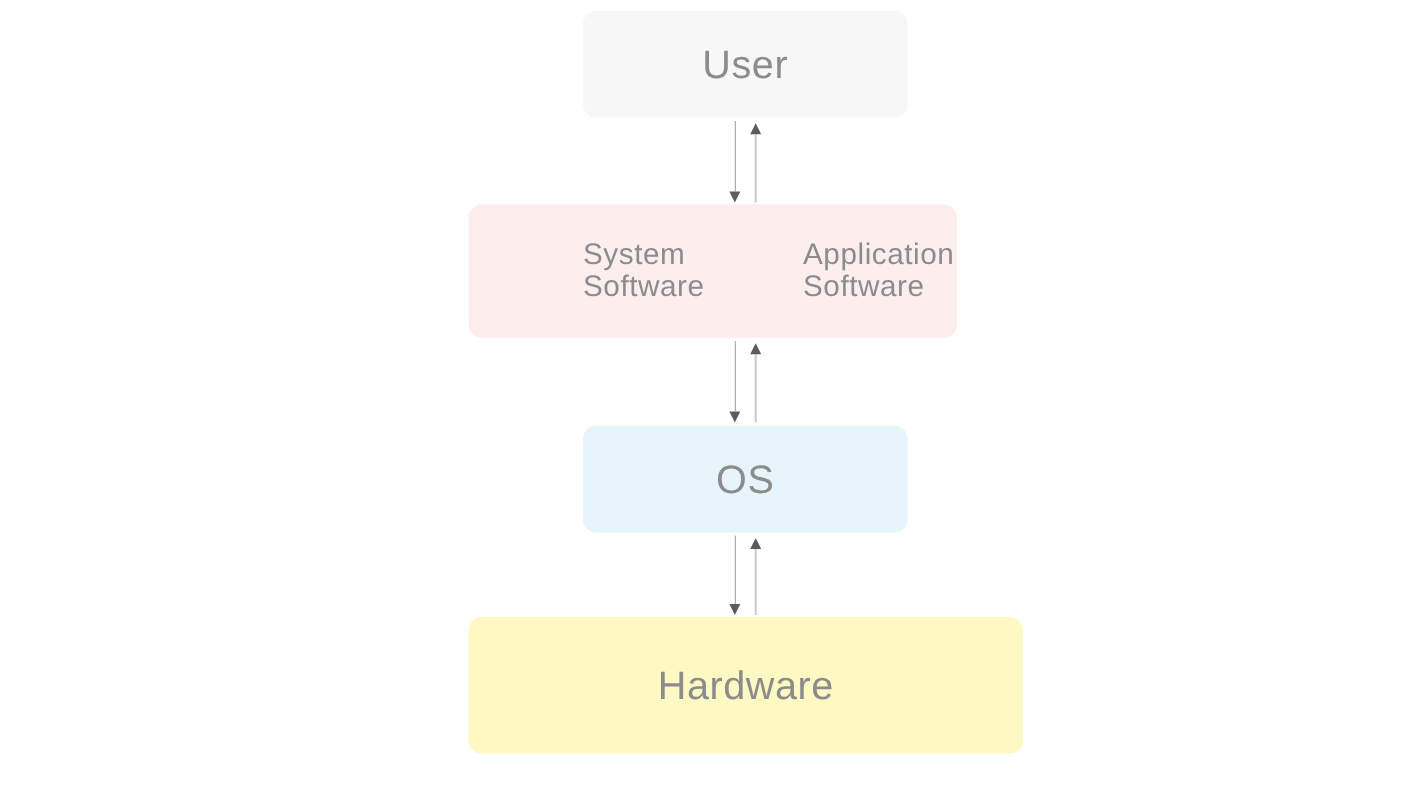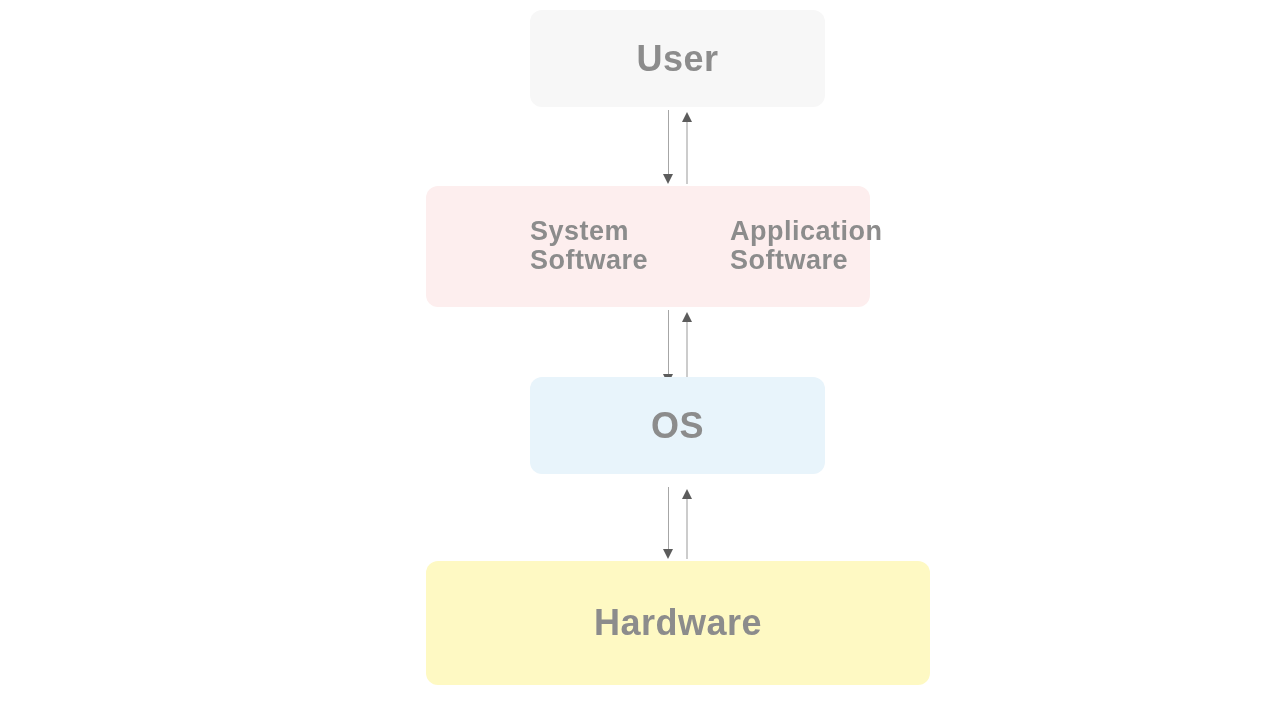--- a/index.html
+++ b/index.html
@@ -21,27 +21,27 @@
   .node {
     position: absolute;
     border-radius: 12px;
     display: flex;
     align-items: center;
     justify-content: center;
   }
   .node-label {
     color: var(--text-color);
     font-size: 36px;
-    font-weight: 700;
+    font-weight: 400;
     letter-spacing: 0.5px;
     white-space: pre-line;
   }
   .node-user     { left: 530px; top: 10px;  width: 295px; height: 97px; }
   .node-software { left: 426px; top: 186px; width: 444px; height: 121px; }
-  .node-os       { left: 530px; top: 377px; width: 295px; height: 97px; }
+  .node-os       { left: 530px; top: 387px; width: 295px; height: 97px; }
   .node-hardware { left: 426px; top: 561px; width: 504px; height: 124px; }
 
   .software-label {
     position: absolute;
     top: 50%;
     transform: translateY(-50%);
     font-size: 27px;
     line-height: 1.1;
     text-align: left;
   }

